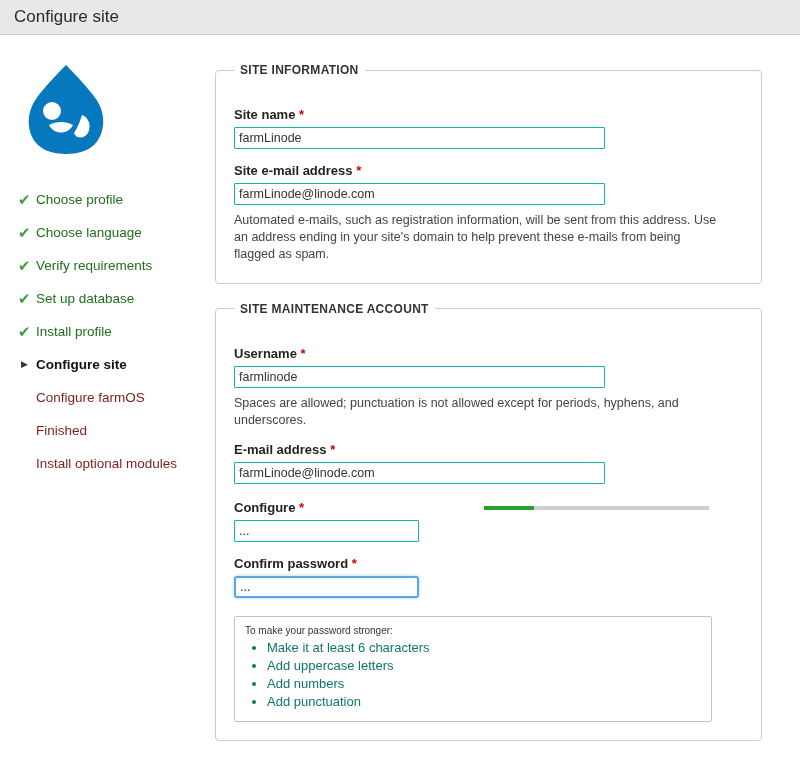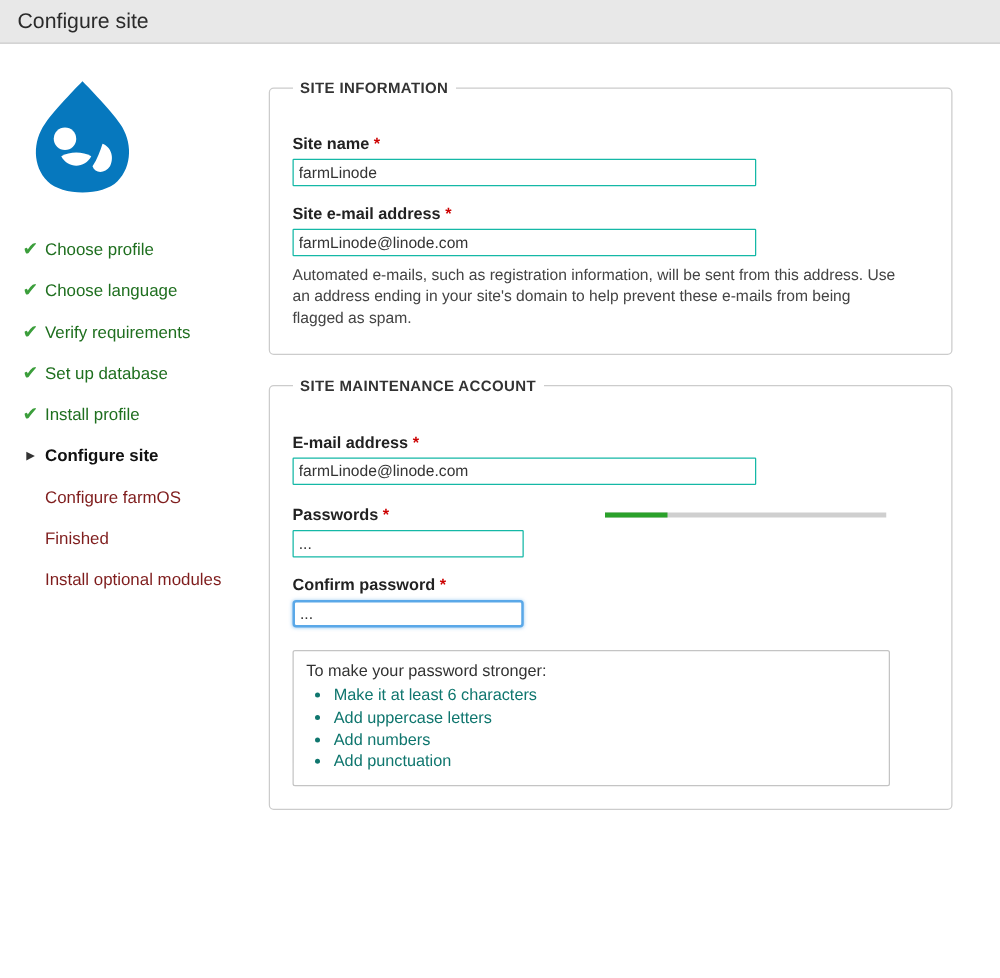--- a/index.html
+++ b/index.html
@@ -181,21 +181,21 @@
   }
   .pw-tips {
     border: 1px solid #c4c4c4;
     background: #ffffff;
     margin-top: 16px;
     padding: 8px 10px 10px 10px;
     width: 478px;
     border-radius: 2px;
   }
   .pw-tips-title {
-    font-size: 13px;
+    font-size: 10px;
     color: #333333;
     margin-bottom: 3px;
   }
   .pw-tips ul {
     margin: 0;
     padding-left: 22px;
   }
   .pw-tips li {
     font-size: 13px;
     color: #0f766e;
@@ -282,34 +282,42 @@
             <span class="req">*</span>
           </label>
           <input class="text-input" type="text" value="farmLinode@linode.com" style="">
           <div class="description">Automated e-mails, such as registration information, will be sent from this address. Use an address ending in your site's domain to help prevent these e-mails from being flagged as spam.</div>
         </div>
       </fieldset>
 
       <fieldset class="panel">
         <legend>SITE MAINTENANCE ACCOUNT</legend>
 
+        <div class="field">
+          <label class="field-label">
+            <span>Username</span>
+            <span class="req">*</span>
+          </label>
+          <input class="text-input" type="text" value="farmlinode" style="">
+          <div class="description">Spaces are allowed; punctuation is not allowed except for periods, hyphens, and underscores.</div>
+        </div>
 
         <div class="field">
           <label class="field-label">
             <span>E-mail address</span>
             <span class="req">*</span>
           </label>
           <input class="text-input" type="text" value="farmLinode@linode.com" style="">
         </div>
 
         <div class="pw-row">
           <div class="pw-left">
             <div class="field">
               <label class="field-label">
-                <span>Passwords</span>
+                <span>Configure</span>
                 <span class="req">*</span>
               </label>
               <input class="text-input pw-input" type="text" value="..." style="">
             </div>
 
             <div class="field">
               <label class="field-label">
                 <span>Confirm password</span>
                 <span class="req">*</span>
               </label>

